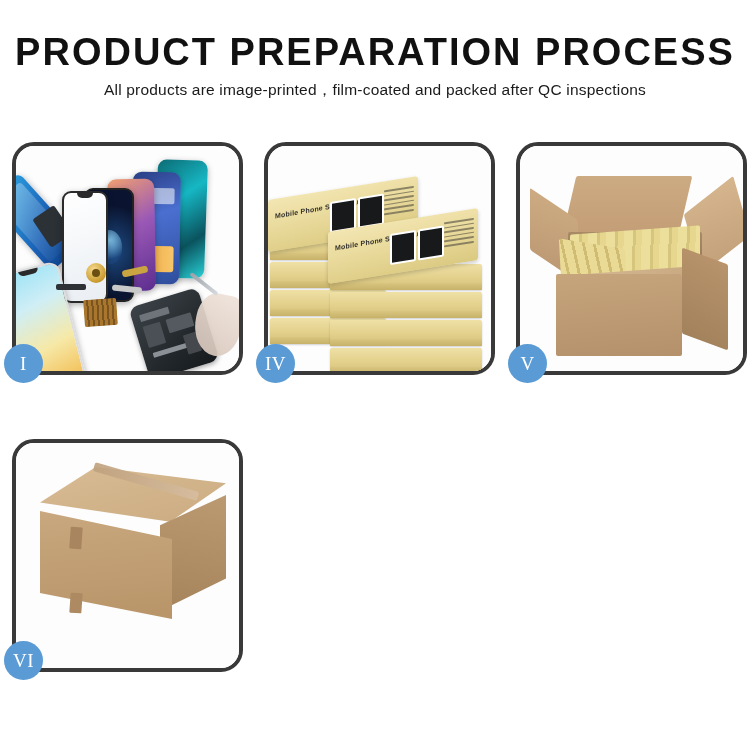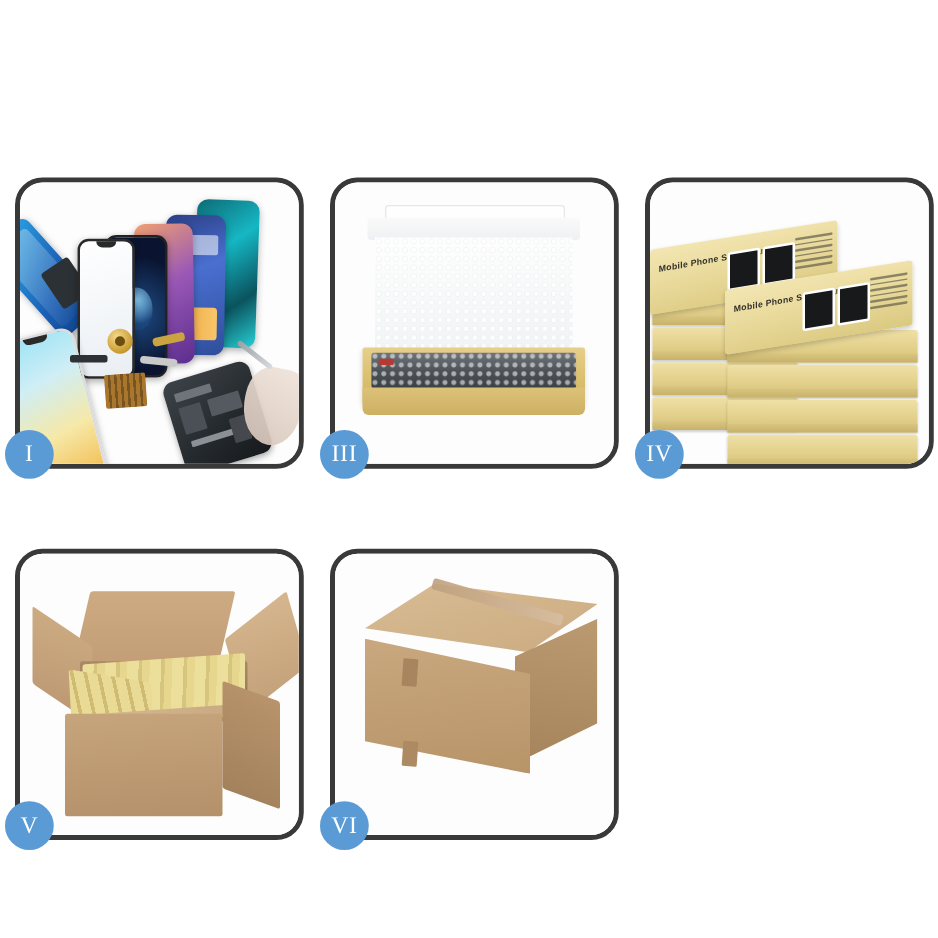--- a/index.html
+++ b/index.html
@@ -233,20 +233,24 @@
   .sealed .tab1{position:absolute;left:30px;top:60px;width:12px;height:22px;
       background:#a8855e;transform:rotate(4deg);border-radius:1px;}
   .sealed .tab2{position:absolute;left:30px;top:126px;width:12px;height:20px;
       background:#ad8a62;transform:rotate(4deg);border-radius:1px;}
 </style>
 </head>
 <body>
 
 <div class="page">
 
+  <div class="header">
+    <div class="title">PRODUCT PREPARATION PROCESS</div>
+    <div class="subtitle">All products are image-printed，film-coated and packed after QC inspections</div>
+  </div>
 
   <div class="grid">
 
     <div class="panel">
       <div class="shot p1">
         <div class="ph ph-f">
           <div class="inner"></div>
             <div class="chip"></div>
         </div>
         <div class="ph ph-a"></div>
@@ -276,33 +280,20 @@
         <div class="flex1"></div>
         <div class="flex2"></div>
         <div class="flex3"></div>
         <div class="hand"></div>
         <div class="tweezer"></div>
       </div>
       <div class="badge">I</div>
     </div>
 
 
-    <div class="panel">
-      <div class="shot p3">
-        <div class="kbox">
-          <div class="lidback"></div>
-          <div class="lidflap"></div>
-          <div class="foam"></div>
-          <div class="tray"></div>
-          <div class="inner"></div>
-          <div class="front"></div>
-        </div>
-      </div>
-      <div class="badge">III</div>
-    </div>
 
     <div class="panel">
       <div class="shot p4">
         <div class="stack">
 
           <div class="sb" style="left:2px;  top:72px;  width:116px;">
               <div class="edge"></div>
             </div>
           <div class="sb" style="left:2px;  top:100px; width:116px;">
               <div class="edge"></div>

